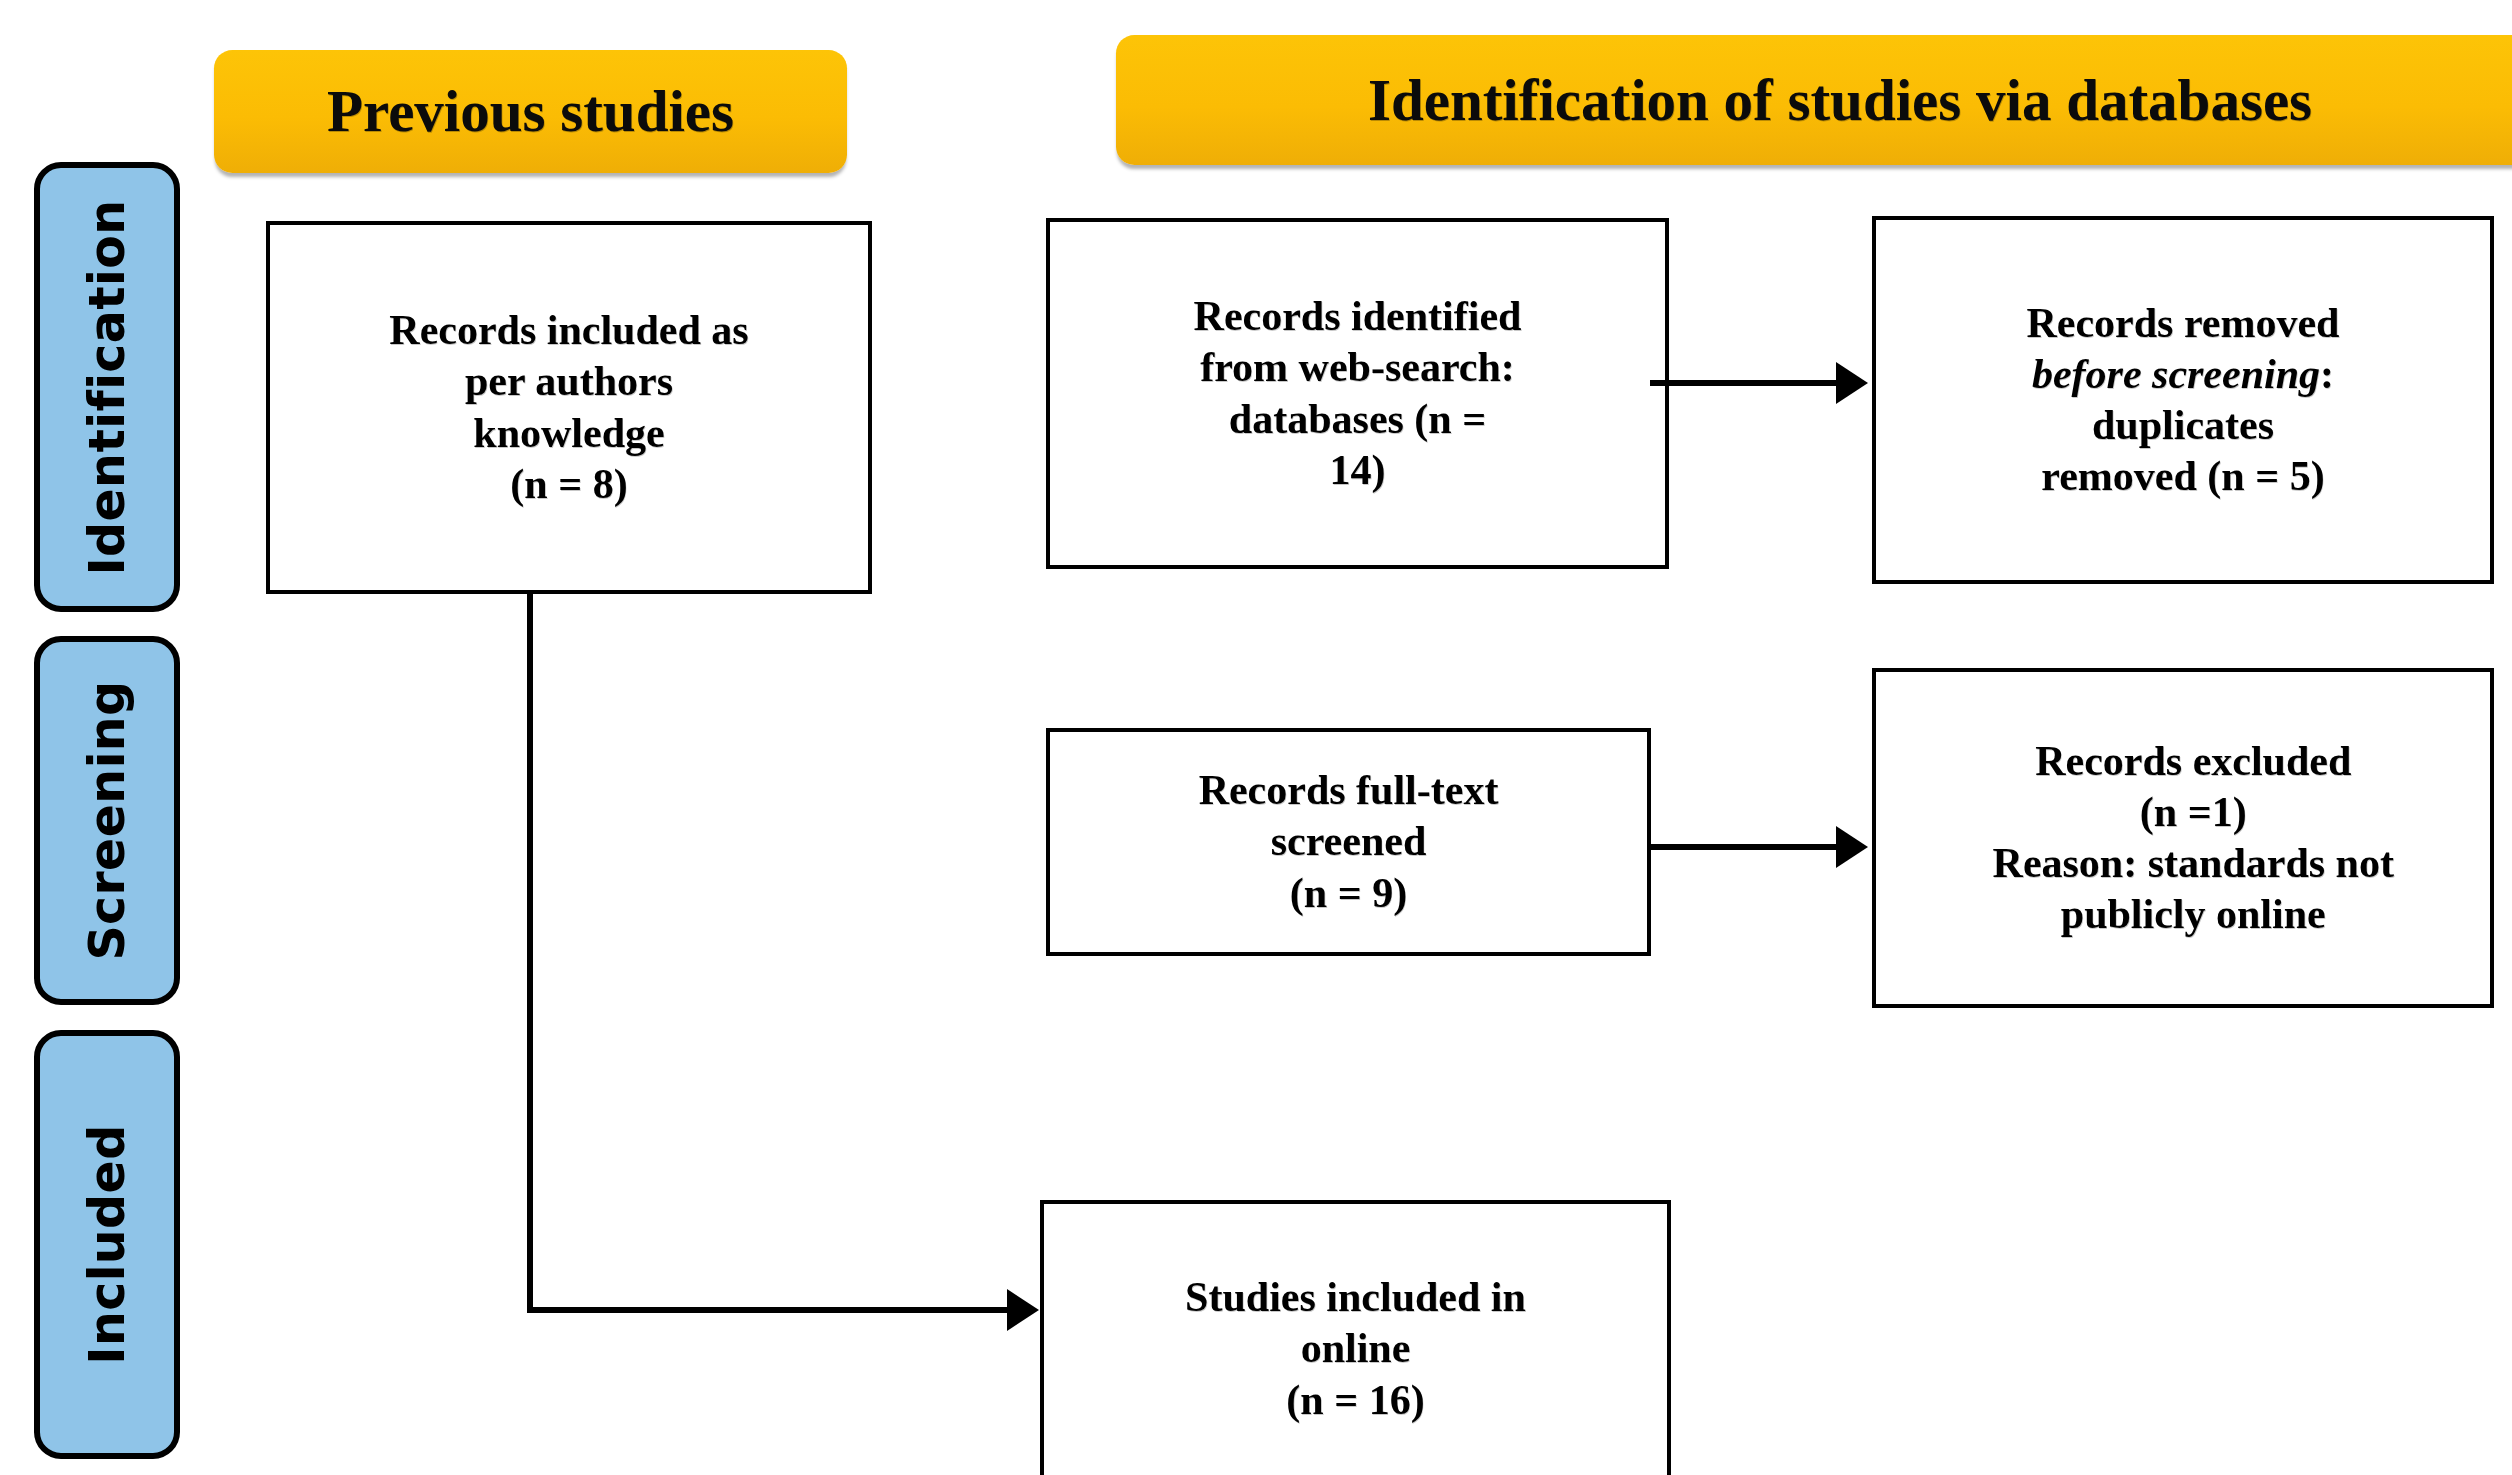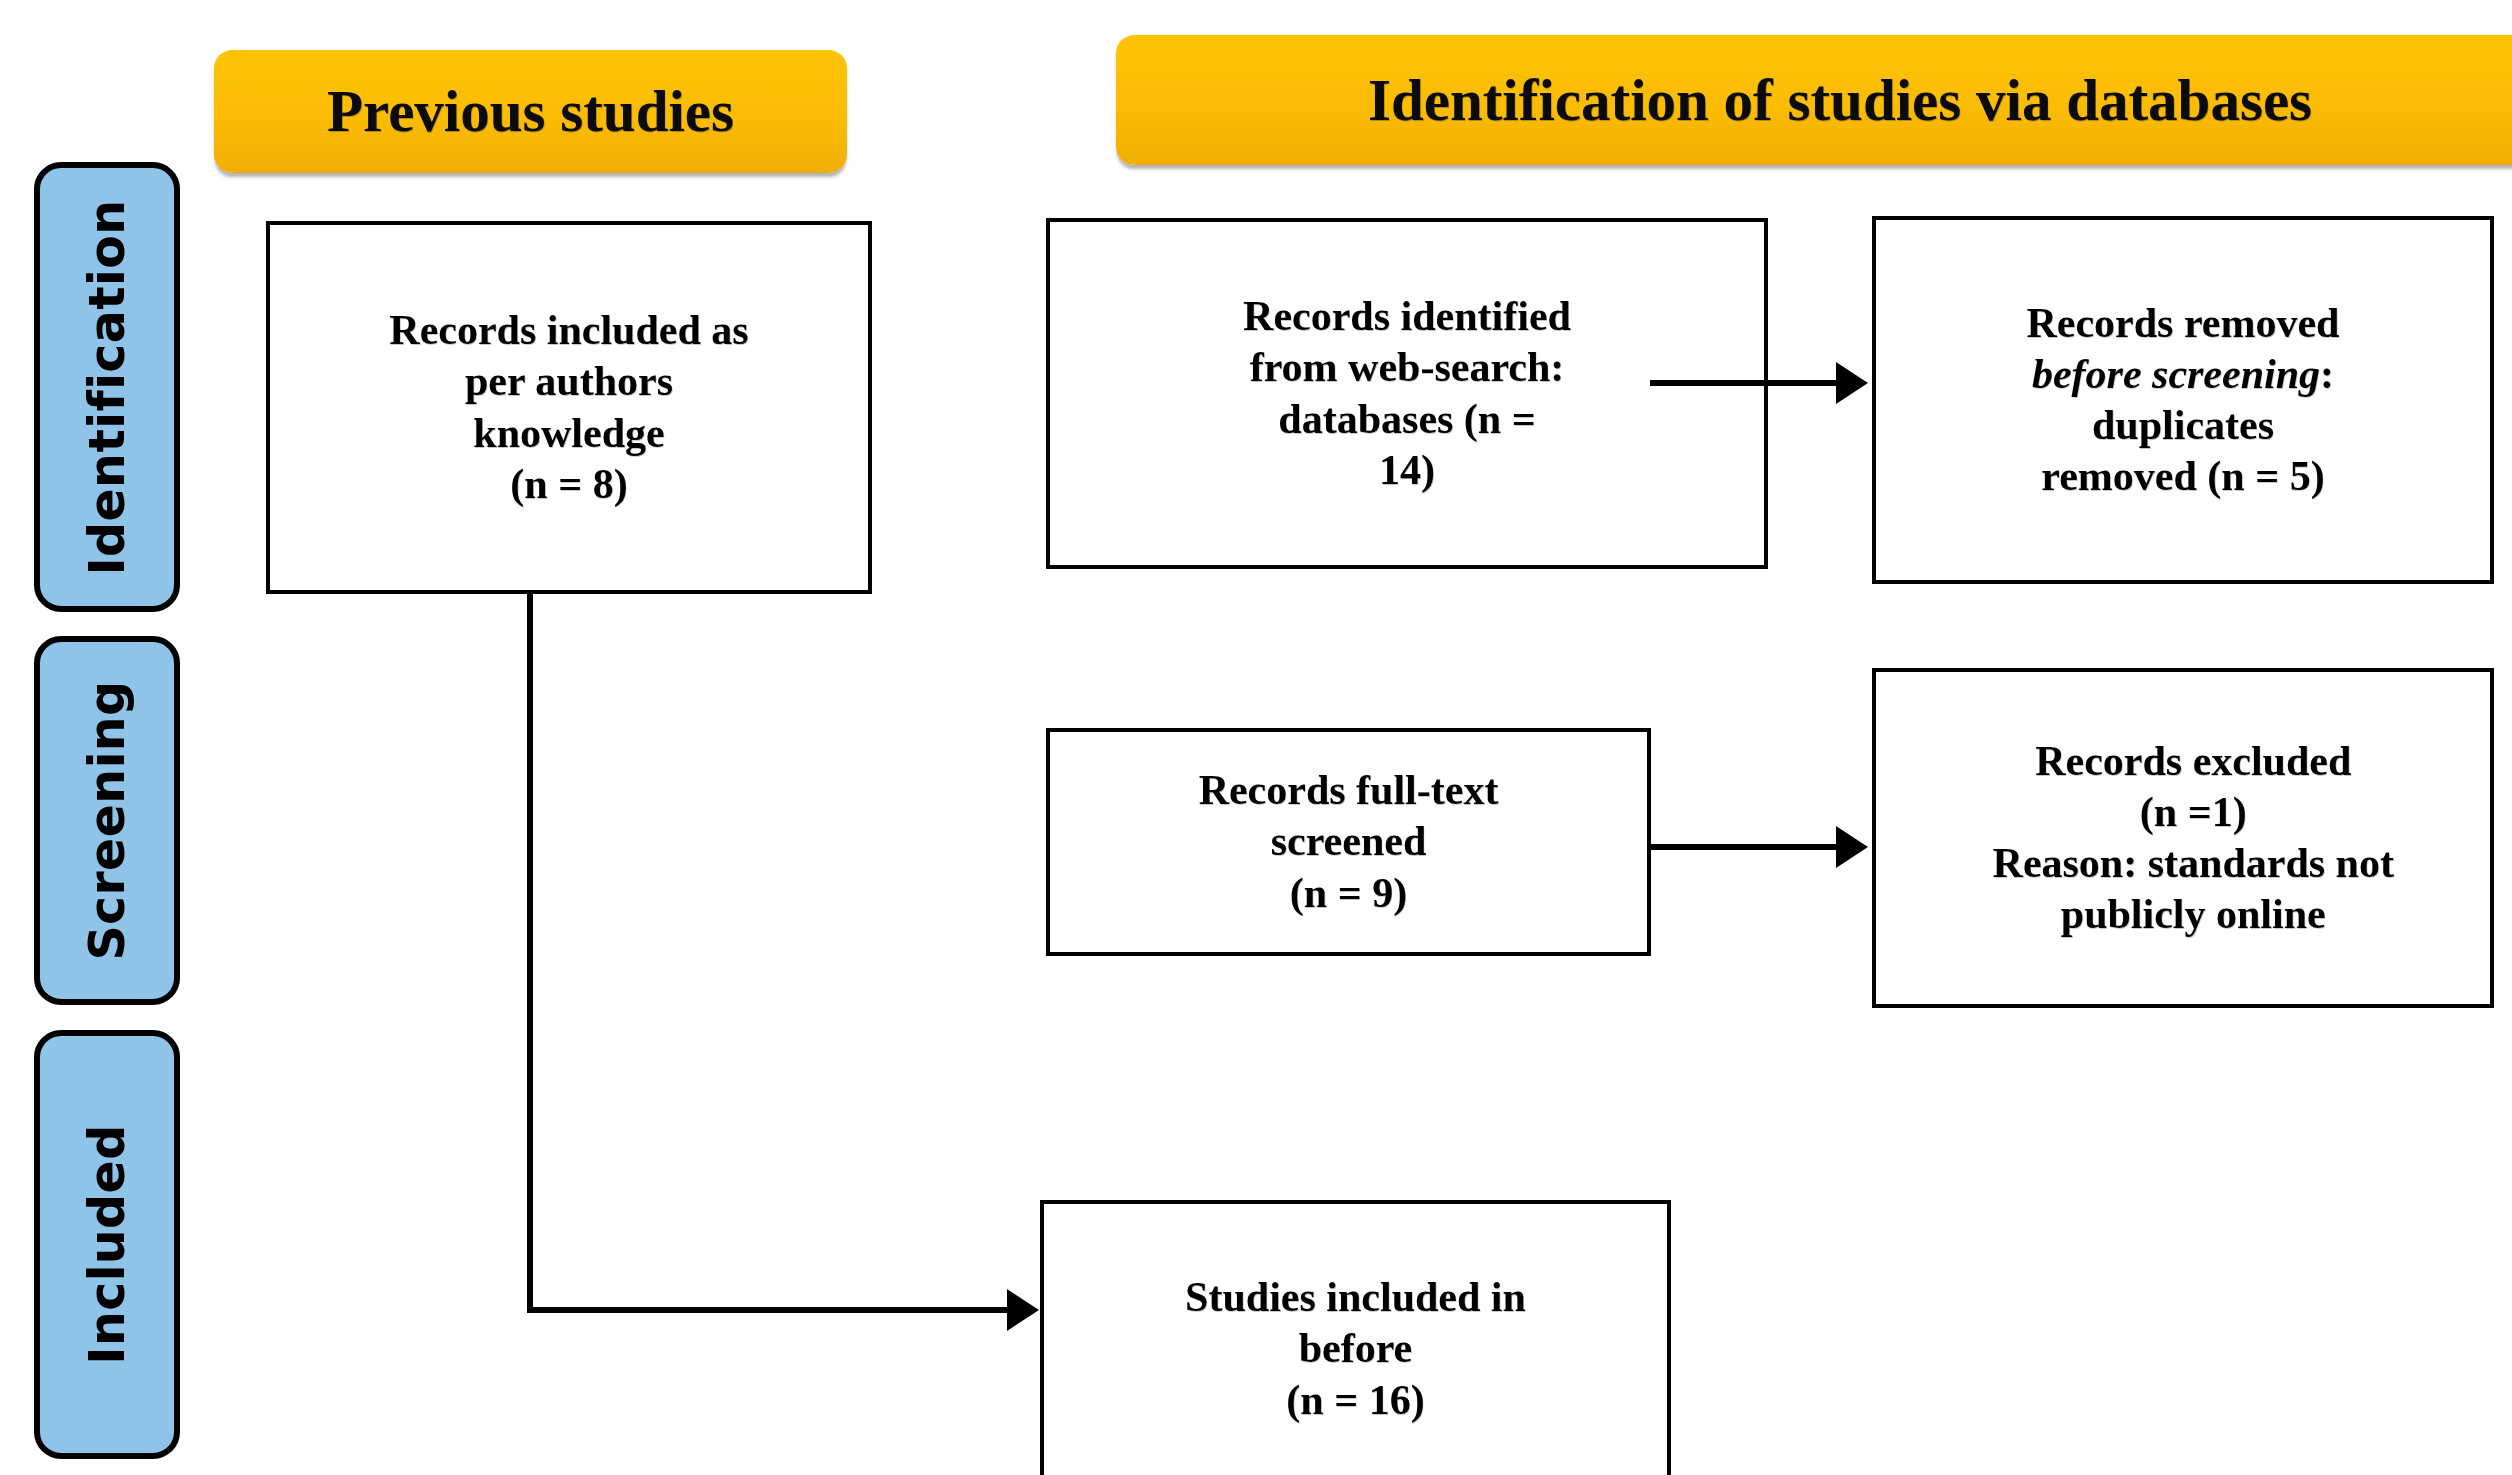--- a/index.html
+++ b/index.html
@@ -126,21 +126,21 @@
 
   <div class="node-box" style="left:266px; top:221px; width:606px; height:373px;">
     <div class="node-text">
       <span>Records included as</span><br>
       <span>per authors</span><br>
       <span>knowledge</span><br>
       <span>(n = 8)</span>
     </div>
   </div>
 
-  <div class="node-box" style="left:1046px; top:218px; width:722px; height:351px;">
+  <div class="node-box" style="left:1046px; top:218px; width:623px; height:351px;">
     <div class="node-text">
       <span>Records identified</span><br>
       <span>from web-search:</span><br>
       <span>databases (n =</span><br>
       <span>14)</span>
     </div>
   </div>
 
   <div class="node-box" style="left:1872px; top:216px; width:622px; height:368px;">
     <div class="node-text">
@@ -170,21 +170,21 @@
       <span>publicly online</span>
     </div>
   </div>
 
   <div class="conn conn-h" style="left:1650px; top:844px; width:190px;"></div>
   <div class="arrow-head" style="left:1836px; top:826px;"></div>
 
   <div class="node-box" style="left:1040px; top:1200px; width:631px; height:298px;">
     <div class="node-text">
       <span>Studies included in</span><br>
-      <span>before</span><br>
+      <span>online</span><br>
       <span>(n = 16)</span>
     </div>
   </div>
 
   <div class="conn conn-v" style="left:527px; top:594px; height:719px;"></div>
   <div class="conn conn-h" style="left:527px; top:1307px; width:492px;"></div>
   <div class="arrow-head" style="left:1007px; top:1289px;"></div>
 
 </div>
 

